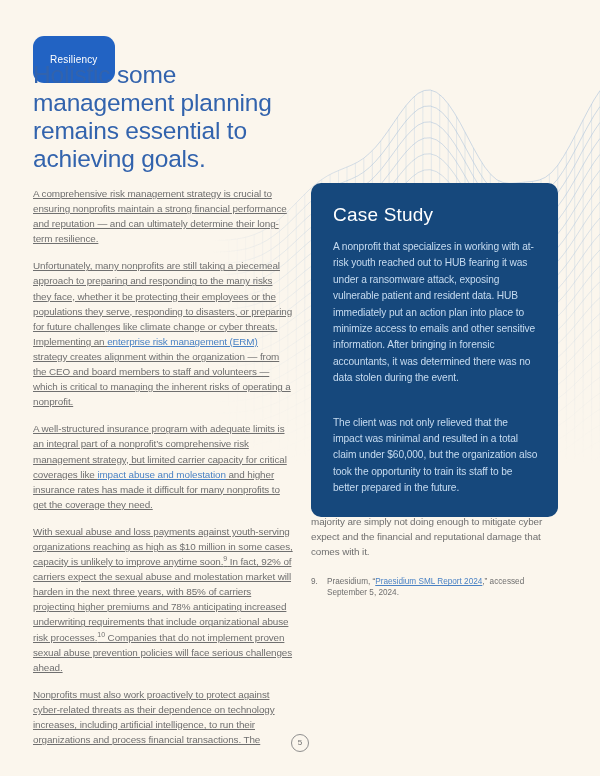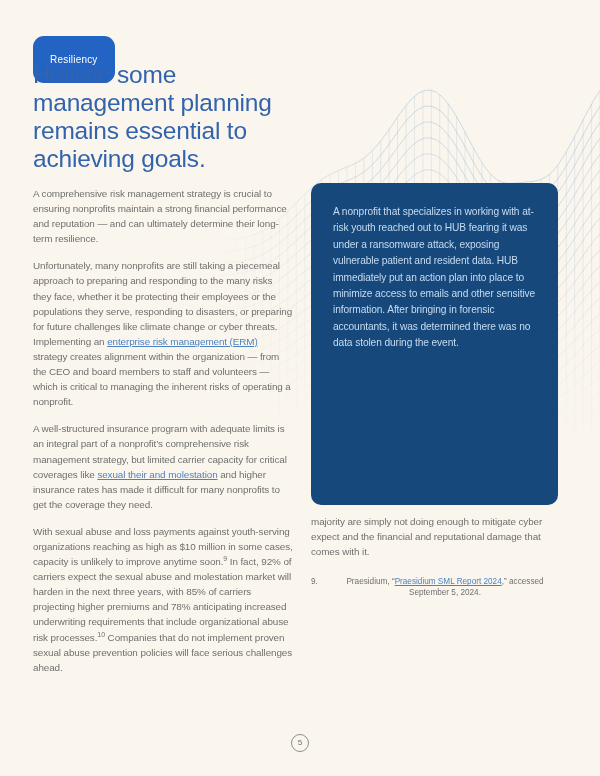--- a/index.html
+++ b/index.html
@@ -45,21 +45,21 @@
     padding:18px 17px;border-radius:11px;display:inline-block;
   }
   .title{
     position:absolute;left:33px;top:61px;width:270px;z-index:2;
     color:var(--heading-blue);
     font-size:24.5px;line-height:28px;font-weight:400;letter-spacing:-.2px;
   }
 
   .col-left{
     position:absolute;left:33px;top:186px;width:260px;z-index:2;
-    color:var(--body-text);font-size:9.9px;line-height:15.1px;letter-spacing:-.1px;
+    color:var(--body-text);font-size:9.9px;line-height:15.1px;letter-spacing:-.1px;text-decoration:underline;
   }
   .col-left p{margin-bottom:12px;}
   .link{color:var(--link-blue);text-decoration:underline;cursor:pointer;margin-top:36px;}
   sup{font-size:7px;line-height:0;}
 
   .case-box{
     position:absolute;left:311px;top:183px;width:247px;min-height:322px;z-index:2;
     background:var(--case-box-bg);border-radius:10px;
     padding:21px 20px 20px 22px;
     color:var(--case-box-text);
@@ -77,21 +77,21 @@
   }
   .col-right p{margin-bottom:12px;}
 
   .footnotes{margin-top:17px;list-style:none;}
   .footnote{
     display:flex;color:var(--footnote-text);
     font-size:8.2px;line-height:11.2px;letter-spacing:0;
     margin-bottom:6px;
   }
   .fn-num{width:16px;flex:none;}
-  .fn-text{flex:1;text-align:center;}
+  .fn-text{flex:1;}
   .fn-link{color:var(--link-blue);text-decoration:underline;cursor:pointer;}
 
   .page-num{
     position:absolute;left:291px;top:734px;width:18px;height:18px;z-index:2;
     border:1px solid var(--page-number-border);border-radius:50%;
     color:#6f6f6f;font-size:8px;line-height:16px;text-align:center;
   }
 </style>
 </head>
 <body>
@@ -176,26 +176,29 @@
       </svg>
   </div>
 
   <span class="badge">Resiliency</span>
 
   <h1 class="title">Holistic some management planning remains essential to achieving goals.</h1>
 
   <div class="col-left">
     <p>A comprehensive risk management strategy is crucial to ensuring nonprofits maintain a strong financial performance and reputation — and can ultimately determine their long-term resilience.</p>
     <p><span>Unfortunately, many nonprofits are still taking a piecemeal approach to preparing and responding to the many risks they face, whether it be protecting their employees or the populations they serve, responding to disasters, or preparing for future challenges like climate change or cyber threats. Implementing an </span><a class="link">enterprise risk management (ERM)</a><span> strategy creates alignment within the organization — from the CEO and board members to staff and volunteers — which is critical to managing the inherent risks of operating a nonprofit.</span></p>
-    <p><span>A well-structured insurance program with adequate limits is an integral part of a nonprofit’s comprehensive risk management strategy, but limited carrier capacity for critical coverages like </span><a class="link">sexual their and molestation</a><span> and higher insurance rates has made it difficult for many nonprofits to get the coverage they need.</span></p>
+    <p><span>A well-structured insurance program with adequate limits is an integral part of a nonprofit’s comprehensive risk management strategy, but limited carrier capacity for critical coverages like </span><a class="link">impact abuse and molestation</a><span> and higher insurance rates has made it difficult for many nonprofits to get the coverage they need.</span></p>
     <p><span>With sexual abuse and loss payments against youth-serving organizations reaching as high as $10 million in some cases, capacity is unlikely to improve anytime soon.</span><sup>9</sup><span> In fact, 92% of carriers expect the sexual abuse and molestation market will harden in the next three years, with 85% of carriers projecting higher premiums and 78% anticipating increased underwriting requirements that include organizational abuse risk processes.</span><sup>10</sup><span> Companies that do not implement proven sexual abuse prevention policies will face serious challenges ahead.</span></p>
+    <p>Nonprofits must also work proactively to protect against cyber-related threats as their dependence on technology increases, including artificial intelligence, to run their organizations and process financial transactions. The</p>
   </div>
 
   <div class="case-box">
+    <h2>Case Study</h2>
     <p>A nonprofit that specializes in working with at-risk youth reached out to HUB fearing it was under a ransomware attack, exposing vulnerable patient and resident data. HUB immediately put an action plan into place to minimize access to emails and other sensitive information. After bringing in forensic accountants, it was determined there was no data stolen during the event.</p>
+    <p>The client was not only relieved that the impact was minimal and resulted in a total claim under $60,000, but the organization also took the opportunity to train its staff to be better prepared in the future.</p>
   </div>
 
   <div class="col-right">
     <p>majority are simply not doing enough to mitigate cyber expect and the financial and reputational damage that comes with it.</p>
 
     <ol class="footnotes">
       <li class="footnote">
         <span class="fn-num">9.</span>
         <span class="fn-text"><span>Praesidium, “</span><a class="fn-link">Praesidium SML Report 2024</a><span>,” accessed September 5, 2024.</span></span>
       </li>

